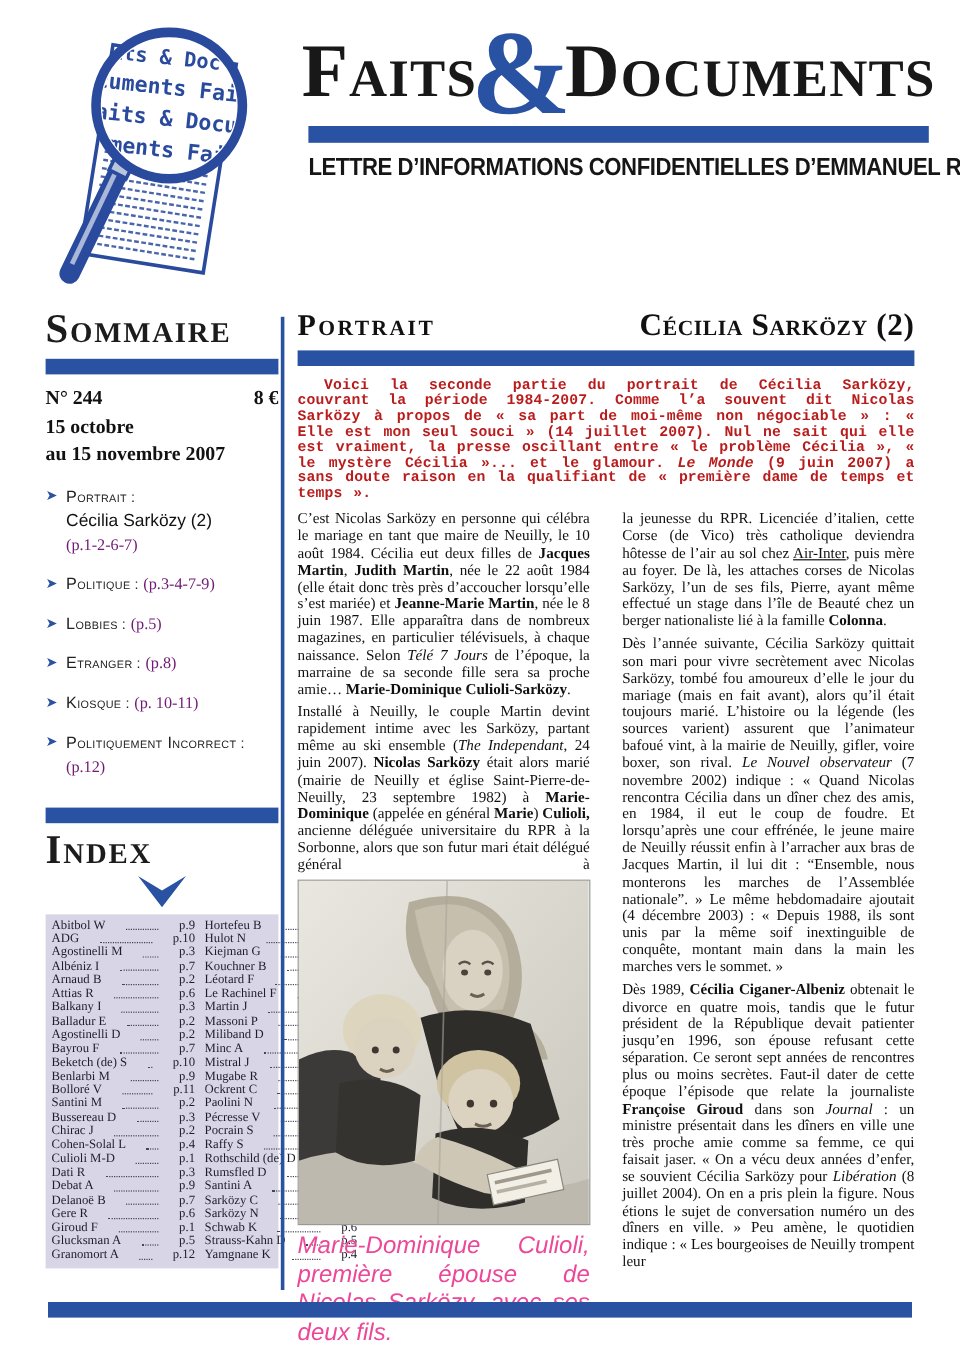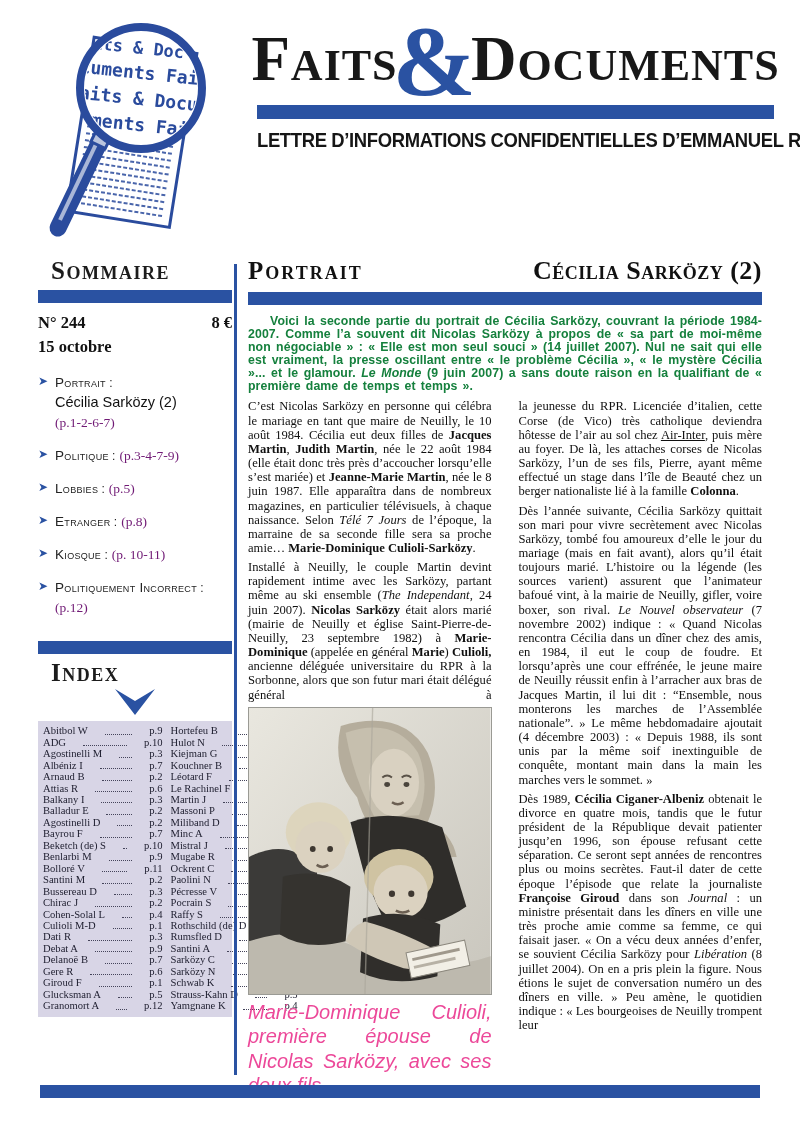--- a/index.html
+++ b/index.html
@@ -19,21 +19,21 @@
   .title-amp { font-size:100px; line-height:0; position:relative; top:14px; margin:0 -5px; color:#2a52a2; font-weight:600; }
   .mast-bar { height:14px; margin-top:14px; }
   .subtitle {
     margin-top:9px; font-family:"Liberation Sans", sans-serif; font-weight:bold;
     font-size:20.5px; letter-spacing:-0.4px; white-space:nowrap;
     transform:scaleX(0.90); transform-origin:left center; color:#161616;
   }
 
   
   #sidebar { position:absolute; left:38px; top:258px; width:194px; }
-  .sec-title { font-variant:small-caps; font-size:25px; font-weight:bold; letter-spacing:1.5px; color:#1c1c1c; line-height:1;margin-left:13px; }
+  .sec-title { font-variant:small-caps; font-size:34px; font-weight:bold; letter-spacing:1.5px; color:#1c1c1c; line-height:1; }
   .side-bar1 { height:13px; margin:7px 0 10px 0; }
   .issue-row { display:flex; justify-content:space-between; font-weight:bold; font-size:16.5px; margin-bottom:3px; }
   .date-line { font-weight:bold; font-size:16.5px; line-height:1.35; }
   #sommaire-list { margin-top:14px; }
   .s-item { display:flex; gap:7px; margin-bottom:13px; line-height:1.25; }
   .s-arrow { color:#2a52a2; font-size:12px; line-height:1.6; font-family:"DejaVu Sans", sans-serif; }
   .s-label { font-family:"Liberation Sans", sans-serif; font-variant:small-caps; font-size:13.5px; letter-spacing:0.3px; color:#222; }
   .s-sep { font-family:"Liberation Sans", sans-serif; font-size:12px; color:#222; }
   .s-detail { font-family:"Liberation Sans", sans-serif; font-size:14.5px; color:#111; }
   .s-pages { font-size:13.5px; color:#701a75; }
@@ -50,22 +50,22 @@
   .ix-page {}
   #side-rule { position:absolute; left:234px; top:264px; width:3px; height:811px; background:#2a52a2; }
 
   
   #article { position:absolute; left:248px; top:258px; width:514px; }
   .head-row { display:flex; justify-content:space-between; align-items:baseline; }
   .head-left { font-variant:small-caps; font-size:25px; font-weight:bold; letter-spacing:2px; line-height:1; }
   .head-right { font-variant:small-caps; font-size:26px; font-weight:bold; letter-spacing:0.5px; line-height:1; }
   .art-bar { height:13px; margin:8px 0 10px 0; }
   #intro {
-    font-family:Liberation Sans, sans-serif; font-weight:bold; font-size:12.3px;
-    line-height:12.9px; text-align:justify; color:#15803d; letter-spacing:0.1px;
+    font-family:Liberation Mono, monospace; font-weight:bold; font-size:12.3px;
+    line-height:12.9px; text-align:justify; color:#b91c1c; letter-spacing:0.1px;
     word-spacing:1.5px;
   }
   #intro p { text-indent:22px; }
   #columns { display:flex; gap:27px; margin-top:7px; }
   .col { width:249.5px; font-size:12.6px; line-height:14.15px; text-align:justify; color:#101010; }
   .col p { margin-bottom:5px; }
   .col p.cont { text-align-last:justify; }
   #photo-box { width:100%; height:288px; border:1px solid #9a9a94; margin-top:3px; }
   #photo-box svg { display:block; width:100%; height:100%; }
   #photo-caption {
@@ -144,20 +144,21 @@
   </div>
 
   <div id="sidebar">
     <div class="sec-title">Sommaire</div>
     <div class="side-bar1 bluebar"></div>
     <div class="issue-row">
       <span>N° 244</span>
       <span>8 €</span>
     </div>
     <div class="date-line">15 octobre</div>
+    <div class="date-line">au 15 novembre 2007</div>
 
     <div id="sommaire-list">
         <div class="s-item">
           <span class="s-arrow">➤</span>
           <div class="s-body"><span class="s-label">Portrait</span><span class="s-sep"> :</span><br><span class="s-detail">Cécilia Sarközy (2)</span><br><span class="s-pages">(p.1-2-6-7)</span></div>
         </div>
         <div class="s-item">
           <span class="s-arrow">➤</span>
           <div class="s-body"><span class="s-label">Politique</span><span class="s-sep"> :</span> <span class="s-pages">(p.3-4-7-9)</span></div>
         </div>

